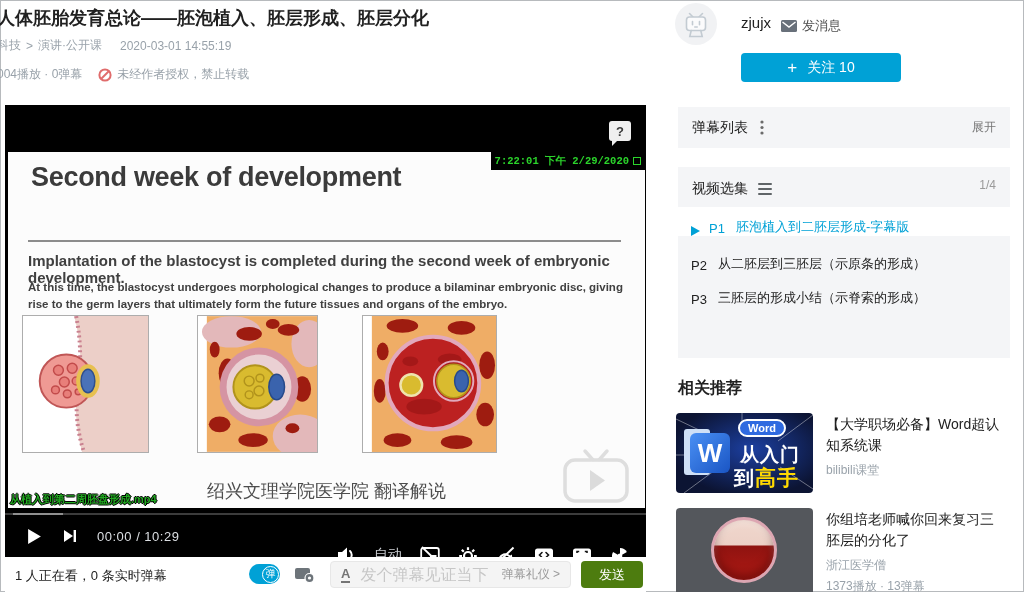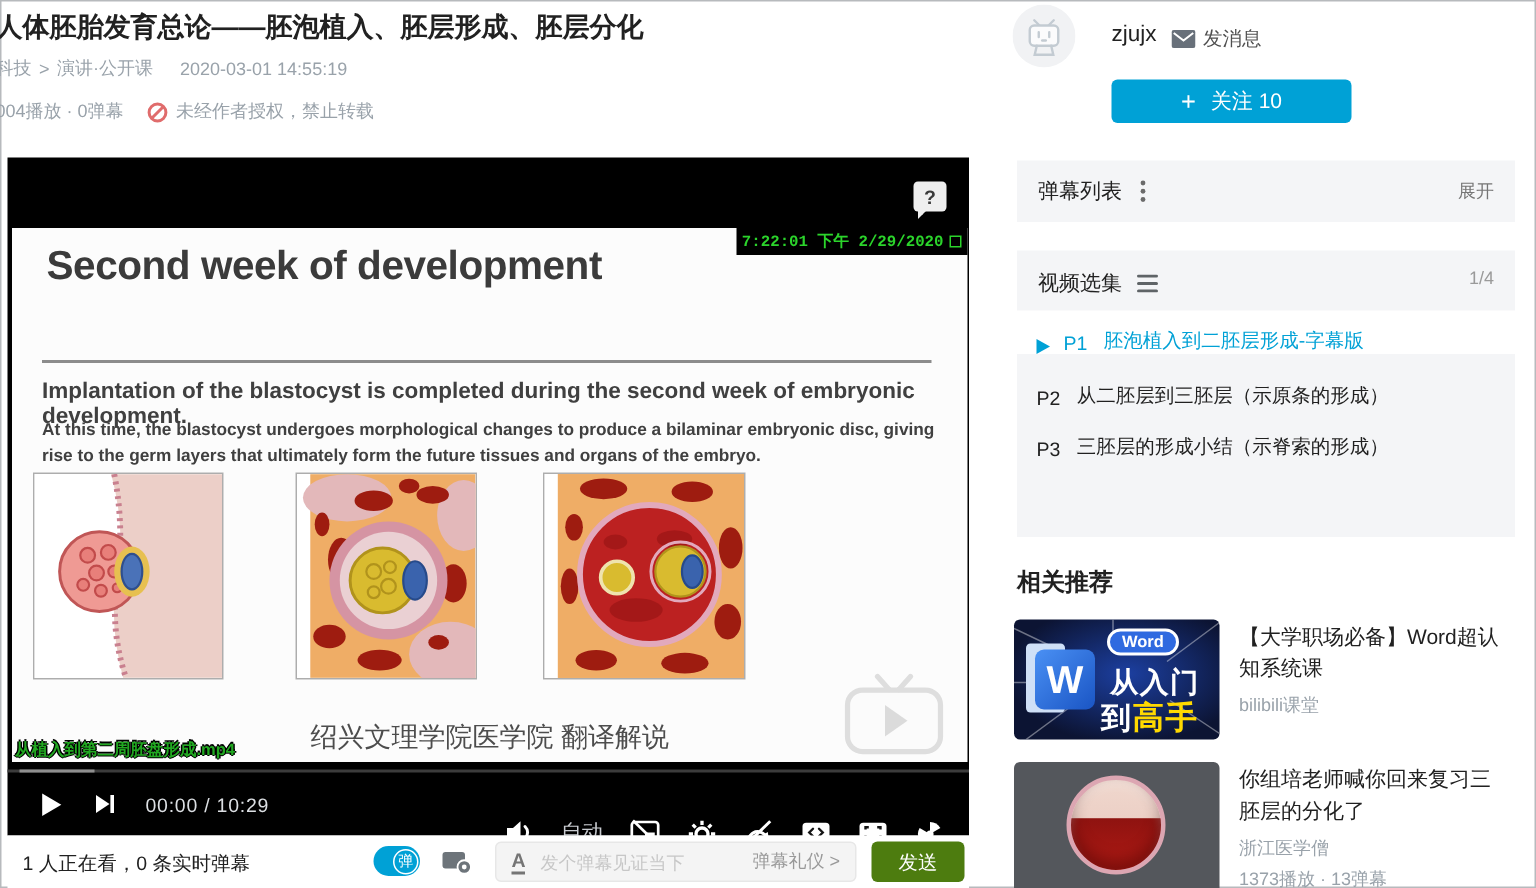--- a/index.html
+++ b/index.html
@@ -50,21 +50,21 @@
 .sendbar { position:absolute; left:5px; top:557px; width:641px; height:35px; background:#fff; }
 .watching { position:absolute; left:10px; top:10px; font-size:13px; color:#212121; }
 .dm-toggle { position:absolute; left:244px; top:7px; width:31px; height:20px; border-radius:10px; background:#00a1d6;
   display:flex; align-items:center; justify-content:flex-end; padding-right:1px; }
 .dm-toggle .knob { width:17px; height:17px; border-radius:50%; border:1px solid #fff; color:#fff; font-size:10px;
   display:flex; align-items:center; justify-content:center; }
 .dm-set { position:absolute; left:289px; top:8px; display:flex; }
 .dm-field { position:absolute; left:325px; top:4px; width:241px; height:27px; background:#f4f4f4; border:1px solid #e7e7e7;
   border-radius:4px; display:flex; align-items:center; padding:0 10px; }
 .font-a { font-size:13px; font-weight:700; color:#757575; border-bottom:2px solid #757575; line-height:1; padding-bottom:1px; margin-right:10px; }
-.dm-input { flex:1; min-width:0; border:none; outline:none; background:transparent; font-size:12px; color:#333; }
+.dm-input { flex:1; min-width:0; border:none; outline:none; background:transparent; font-size:16px; color:#333; }
 .dm-input::placeholder { color:#c7c7c7; }
 .etiquette { font-size:12px; color:#999; white-space:nowrap; margin-left:6px; }
 .send-btn { position:absolute; left:576px; top:4px; width:62px; height:27px; background:#4d7c0f; color:#fff; font-size:13px;
   border:none; border-radius:4px; display:flex; align-items:center; justify-content:center; cursor:pointer; }
 
 
 .avatar { position:absolute; left:675px; top:3px; cursor:pointer; }
 .uname { position:absolute; left:741px; top:14px; font-size:15px; color:#222; cursor:pointer; }
 .msg { position:absolute; left:781px; top:17px; display:flex; align-items:center; gap:5px; font-size:13px; color:#4f4f4f; cursor:pointer; }
 .follow { position:absolute; left:741px; top:53px; width:160px; height:29px; background:#00a1d6; border:none; border-radius:4px;

